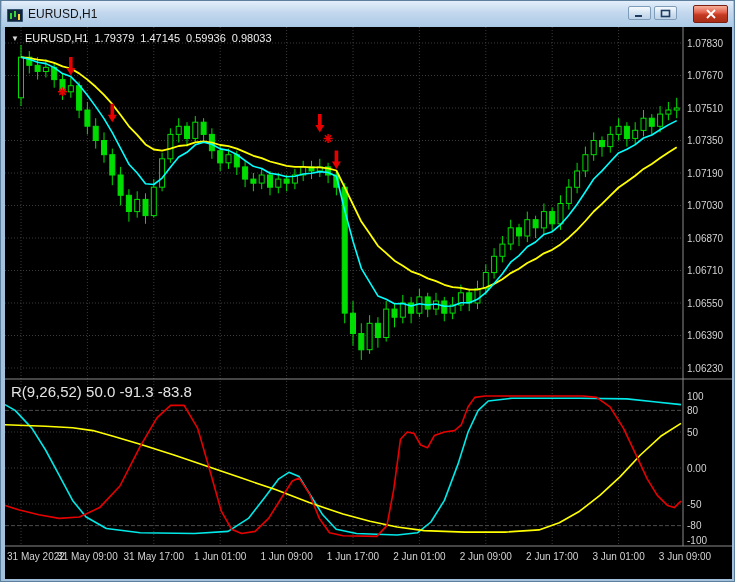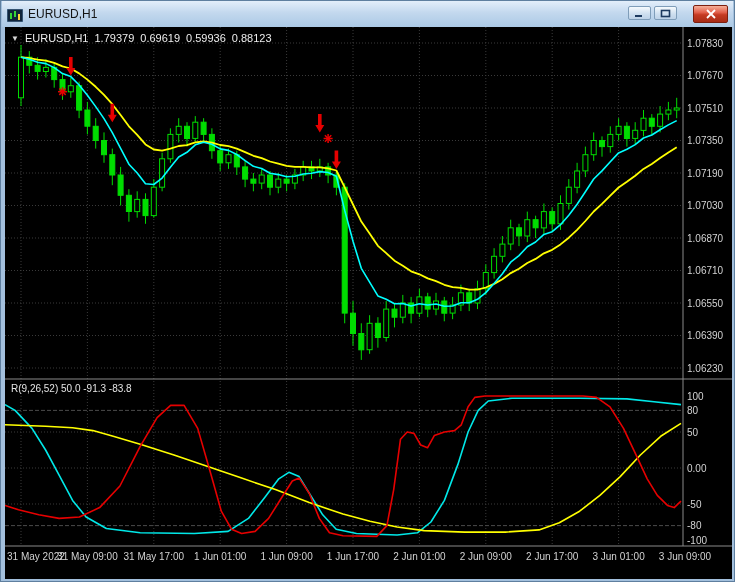--- a/index.html
+++ b/index.html
@@ -37,21 +37,21 @@
   }
   #chart-svg{display:block;}
   .ohlc{
     position:absolute;left:6px;top:5px;
     color:#ededed;font-size:11px;display:flex;gap:6px;align-items:center;
     pointer-events:auto;white-space:nowrap;
   }
   .ohlc .marker{font-size:8px;color:#d6d6d6;}
   .indlabel{
     position:absolute;left:6px;top:356px;
-    color:#e4e4e4;font-size:10px;white-space:nowrap;
+    color:#e4e4e4;font-size:15px;white-space:nowrap;
   }
 </style>
 </head>
 <body>
 
 <div class="window">
 
   <div class="titlebar">
     <span class="wicon">
       <svg width="16" height="13" viewBox="0 0 16 13">
@@ -335,21 +335,21 @@
           <text x="547.2" y="533" text-anchor="middle">2 Jun 17:00</text>
           <text x="613.6" y="533" text-anchor="middle">3 Jun 01:00</text>
           <text x="680.0" y="533" text-anchor="middle">3 Jun 09:00</text>
         </g>
       </svg>
 
     <div class="ohlc">
       <span class="marker">▼</span>
       <span>EURUSD,H1</span>
       <span>1.79379</span>
-      <span>0.69619</span>
+      <span>1.47145</span>
       <span>0.59936</span>
-      <span>0.88123</span>
+      <span>0.98033</span>
     </div>
 
     <div class="indlabel">R(9,26,52) 50.0 -91.3 -83.8</div>
   </div>
 
 </div>
 
 </body></html>

